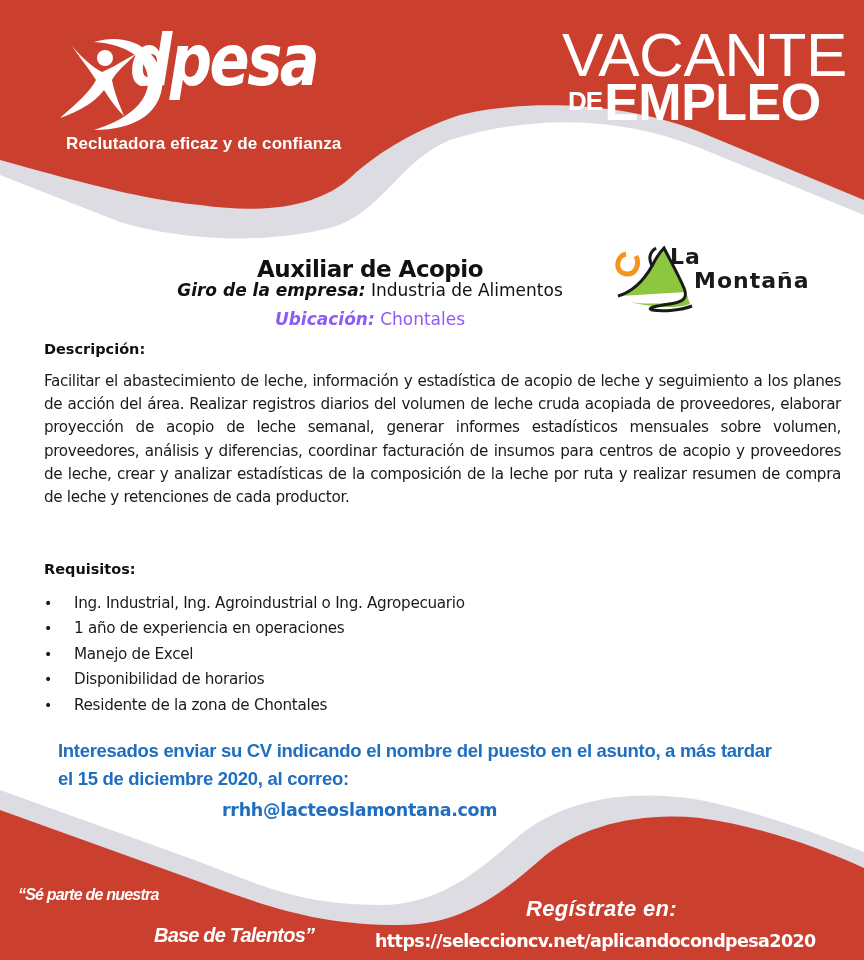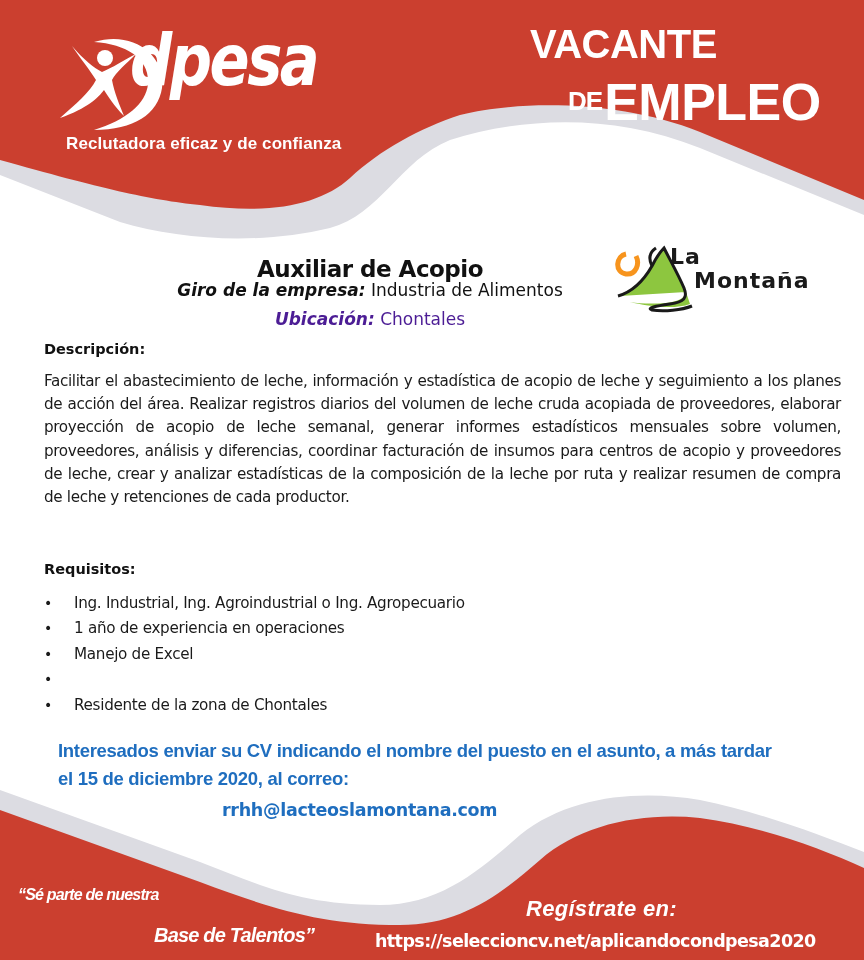--- a/index.html
+++ b/index.html
@@ -5,29 +5,29 @@
     html, body { margin: 0; padding: 0; }
     body { width: 864px; height: 960px; position: relative; overflow: hidden; background: #ffffff; font-family: "Liberation Sans", sans-serif; }
     .bg-svg { position: absolute; left: 0; top: 0; width: 864px; height: 960px; z-index: 0; }
     .layer { position: absolute; z-index: 2; }
 
     
     .logo-mark { left: 54px; top: 36px; width: 130px; height: 96px; }
     .logo-word { left: 130px; top: 24px; color: #fff; font-family: "DejaVu Sans", sans-serif; font-style: italic; font-weight: bold; font-size: 72px; letter-spacing: -3px; line-height: 1; transform: scaleX(0.82); transform-origin: left top; }
     .logo-tagline { left: 66px; top: 134px; color: #fff; font-weight: bold; font-size: 17px; letter-spacing: 0.1px; }
 
-    .vacante { left: 530px; top: 24px; color: #fff; font-weight: bold; font-size: 40px; line-height: 1; letter-spacing: -0.5px; }
+    .vacante { left: 562px; top: 24px; color: #fff; font-weight: normal; font-size: 62px; line-height: 1; letter-spacing: -0.5px; }
     .empleo-row { left: 568px; top: 76px; color: #fff; font-weight: bold; line-height: 1; display: flex; align-items: flex-end; }
     .empleo-de { font-size: 26px; margin-right: 2px; margin-bottom: 14px; letter-spacing: -1px; }
     .empleo { font-size: 52px; letter-spacing: -0.5px; }
 
     
     .title { left: 160px; top: 256px; width: 420px; text-align: center; font-family: "DejaVu Sans", sans-serif; font-weight: bold; font-size: 23px; color: #111; letter-spacing: -0.5px; }
     .giro { left: 140px; top: 280px; width: 460px; text-align: center; font-family: "DejaVu Sans", sans-serif; font-size: 17px; color: #111; }
-    .ubic { left: 140px; top: 309px; width: 460px; text-align: center; font-family: "DejaVu Sans", sans-serif; font-size: 17px; color: #4c1d95; }
+    .ubic { left: 140px; top: 309px; width: 460px; text-align: center; font-family: "DejaVu Sans", sans-serif; font-size: 17px; color: #8b5cf6; }
     .lbl-it { font-style: italic; font-weight: bold; }
 
     .partner-logo { left: 612px; top: 244px; width: 220px; height: 70px; }
 
     .sec-head { font-family: "DejaVu Sans", sans-serif; font-weight: bold; font-size: 14.5px; color: #111; }
     .desc-head { left: 44px; top: 341px; text-align: right; }
     .desc { left: 44px; top: 370px; width: 797px; font-family: "DejaVu Sans", sans-serif; font-size: 15.2px; line-height: 23.2px; color: #1a1a1a; text-align: justify; letter-spacing: -0.35px; }
     .req-head { left: 44px; top: 561px; }
     .req-list { left: 44px; top: 590px; margin: 0; padding: 0; list-style: none; font-family: "DejaVu Sans", sans-serif; font-size: 15.2px; color: #1a1a1a; letter-spacing: -0.3px; }
     .req-list li { height: 25.5px; display: flex; align-items: center; }
@@ -100,20 +100,21 @@
   <li>
       <span class="bullet">•</span>
       <span>1 año de experiencia en operaciones</span>
     </li>
   <li>
       <span class="bullet">•</span>
       <span>Manejo de Excel</span>
     </li>
   <li>
       <span class="bullet">•</span>
+      <span>Disponibilidad de horarios</span>
     </li>
   <li>
       <span class="bullet">•</span>
       <span>Residente de la zona de Chontales</span>
     </li>
 </ul>
 
 <div class="layer cta">Interesados enviar su CV indicando el nombre del puesto en el asunto, a más tardar el 15 de diciembre 2020, al correo:</div>
 <div class="layer email">rrhh@lacteoslamontana.com</div>
 

